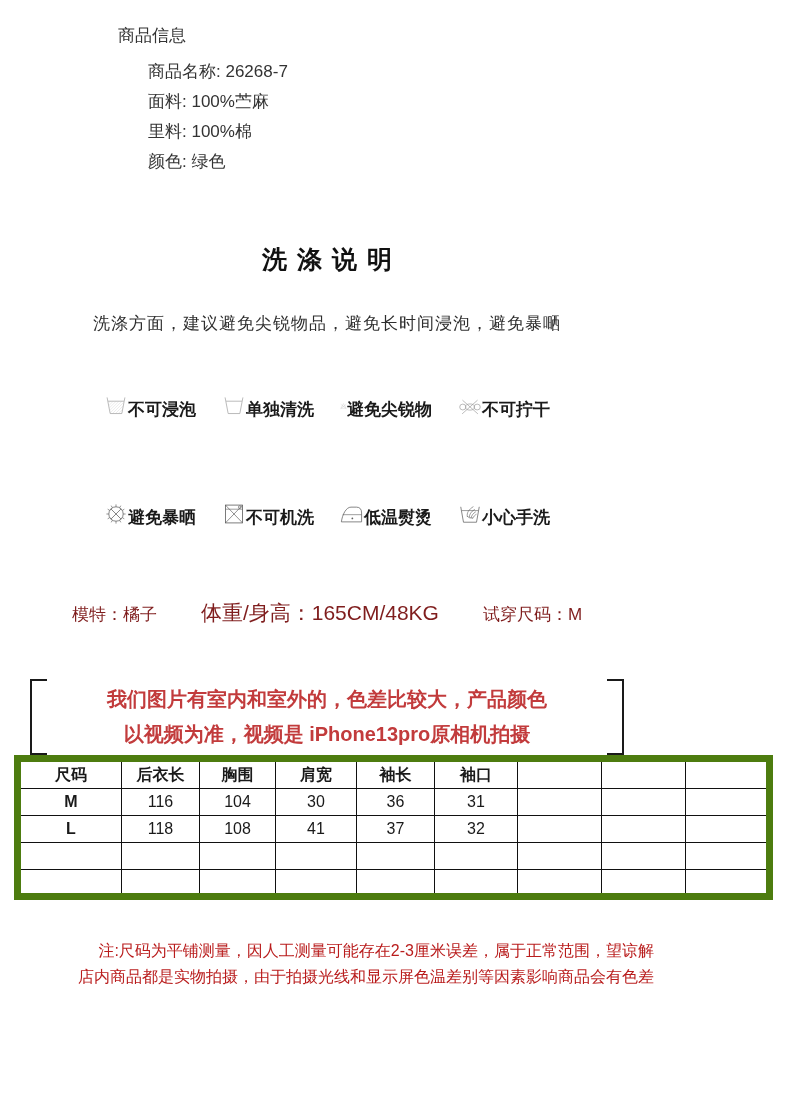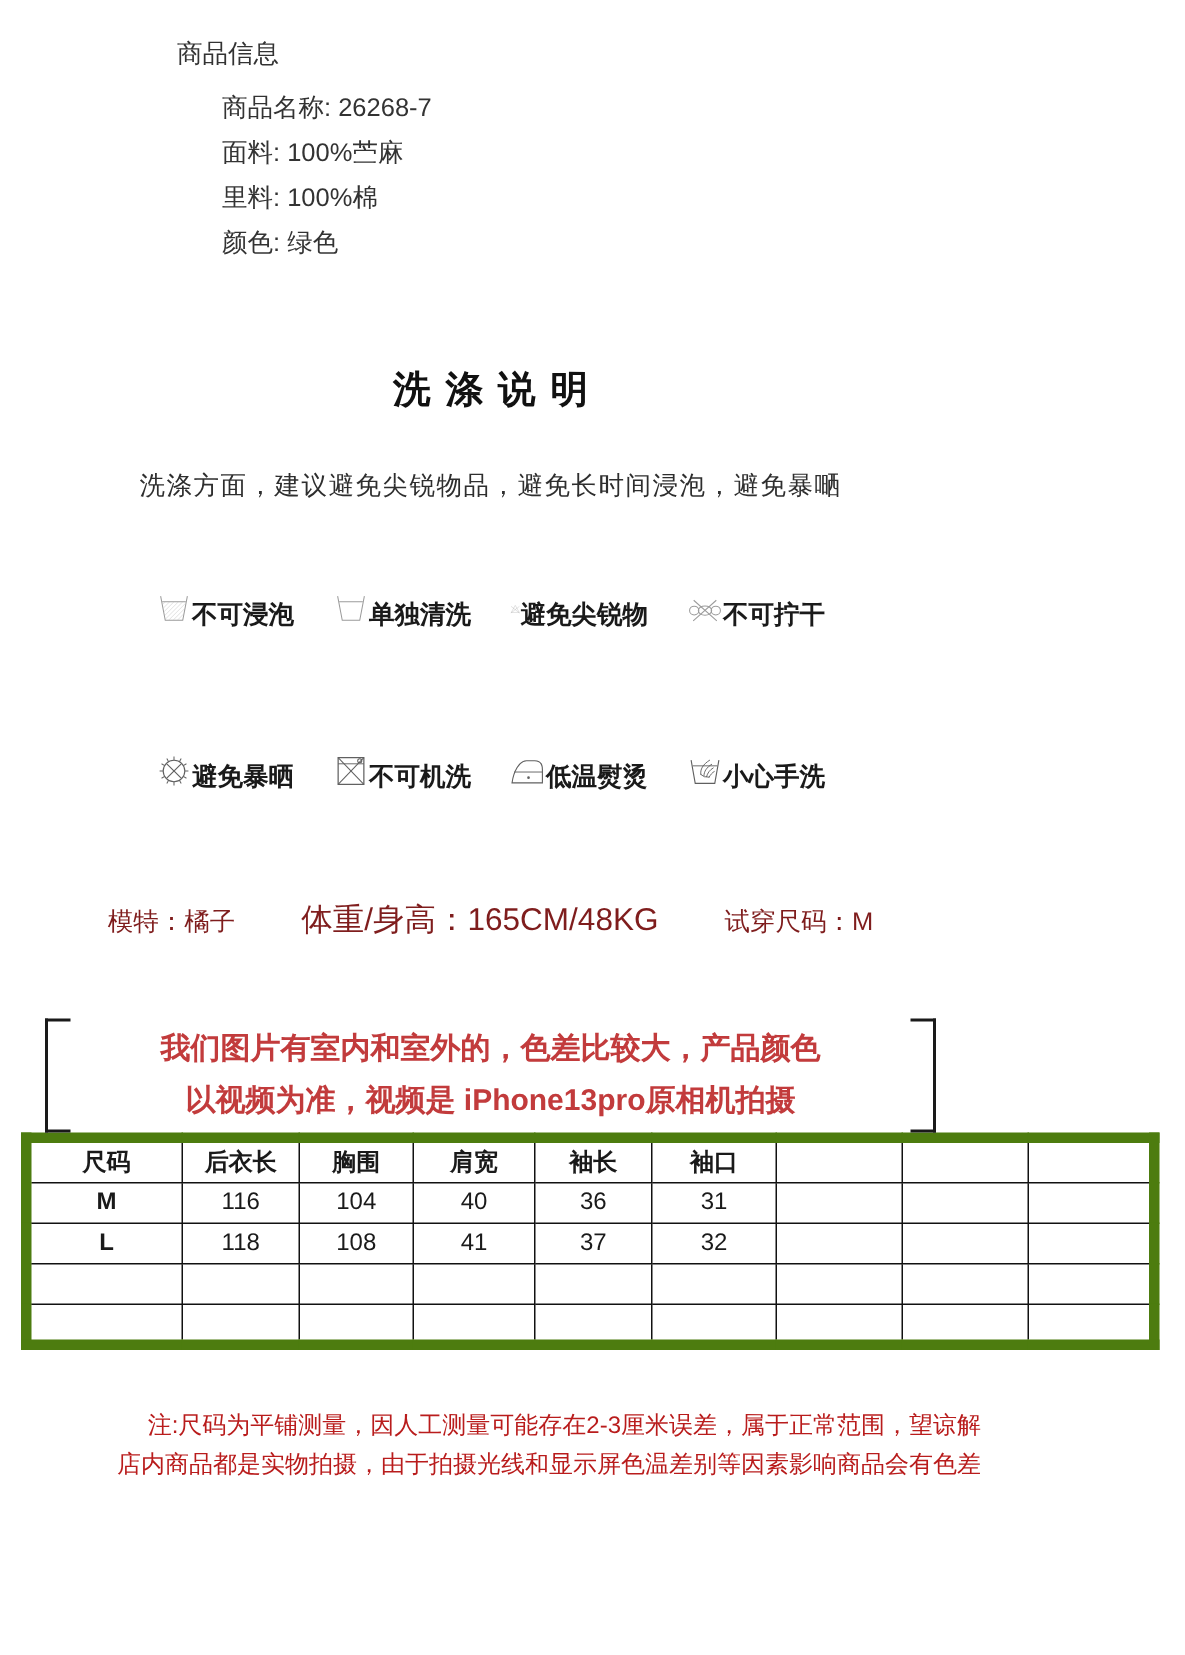--- a/index.html
+++ b/index.html
@@ -218,21 +218,21 @@
         <th></th>
         <th></th>
         <th></th>
       </tr>
     </thead>
     <tbody>
       <tr>
         <td class="size-col">M</td>
         <td>116</td>
         <td>104</td>
-        <td>40</td>
+        <td>30</td>
         <td>36</td>
         <td>31</td>
         <td></td>
         <td></td>
         <td></td>
       </tr>
       <tr>
         <td class="size-col">L</td>
         <td>118</td>
         <td>108</td>

